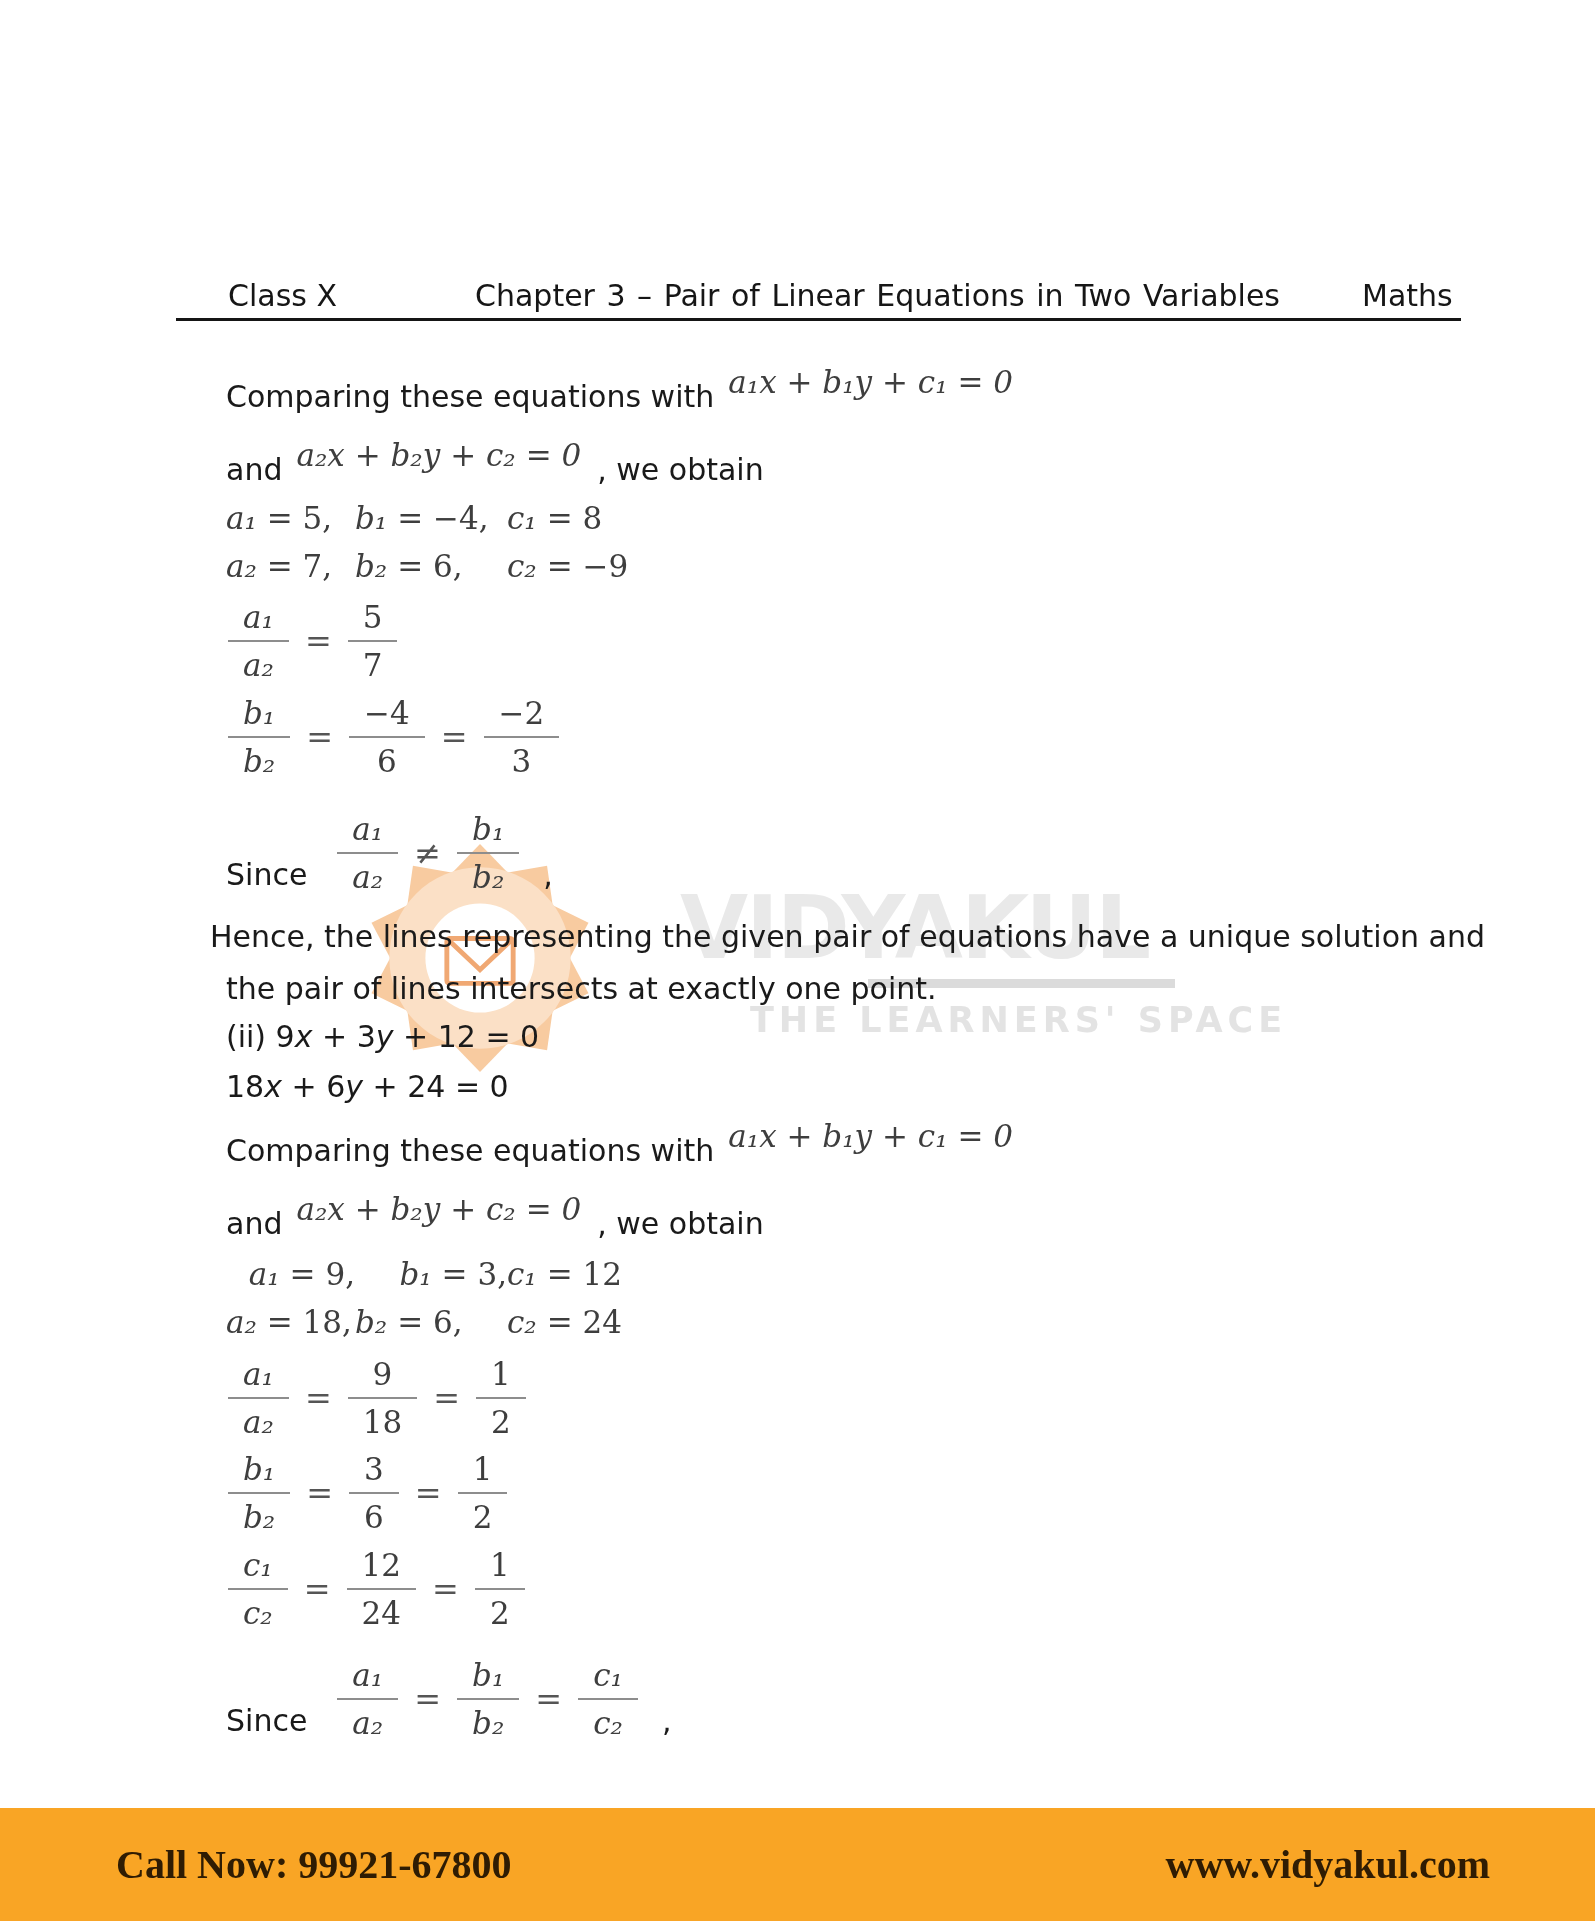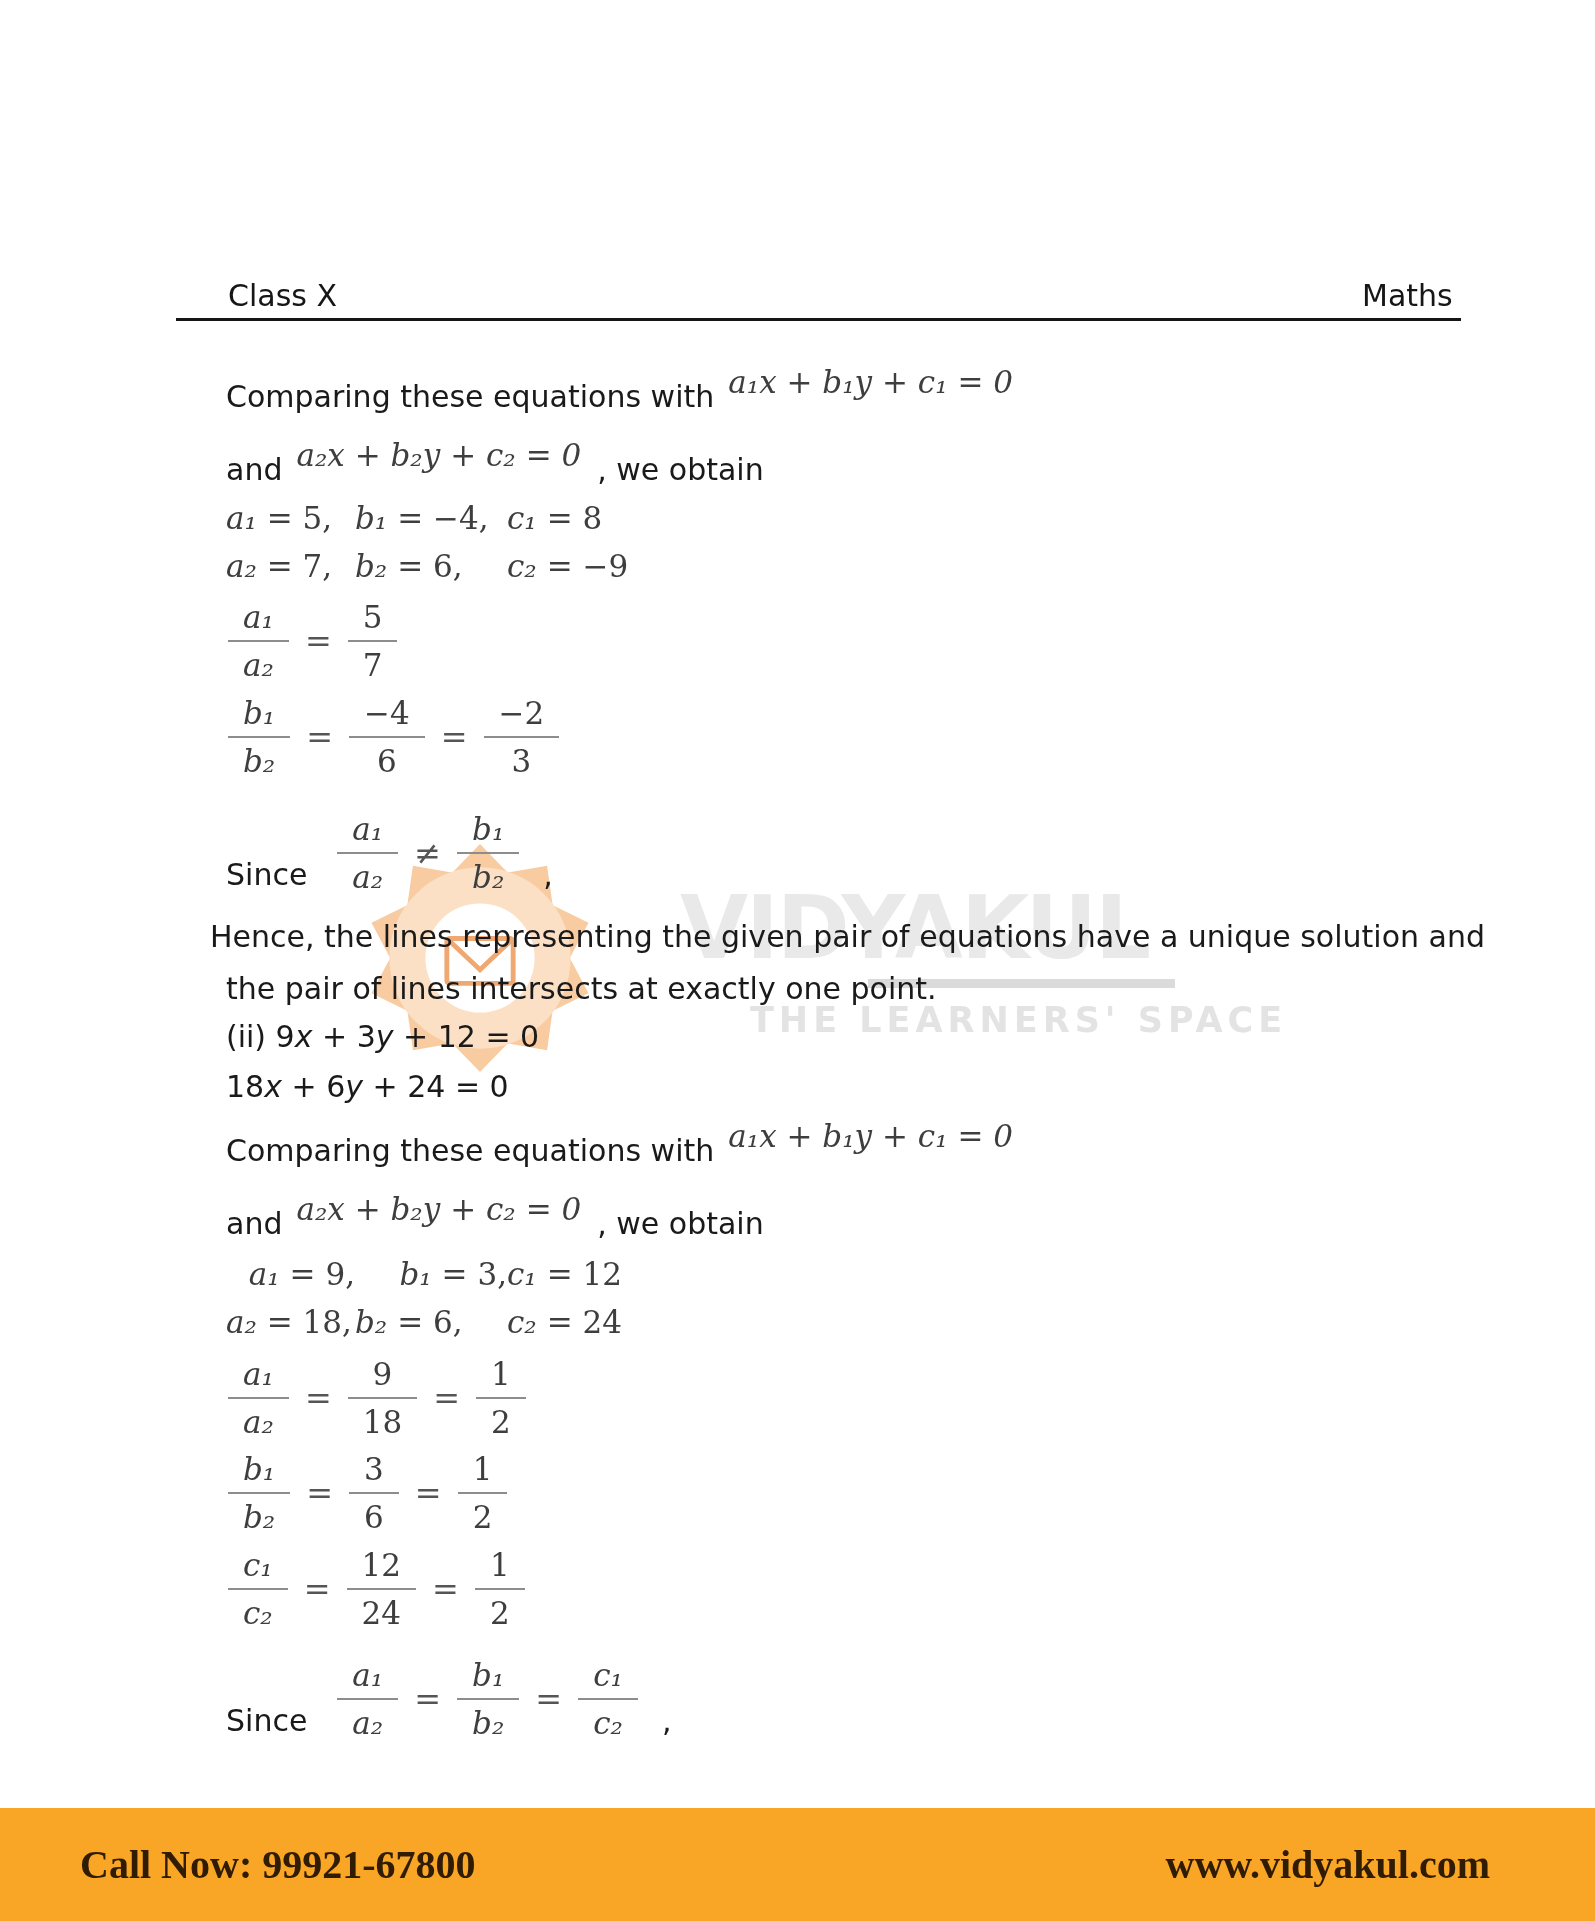--- a/index.html
+++ b/index.html
@@ -49,21 +49,21 @@
   .vfrac .fn,.vfrac .fd{font-style:italic;}
   .rel{font-family:"DejaVu Serif",serif;font-size:32px;color:#555555;}
   .sinceword{font-size:30px;color:#1a1a1a;margin-right:14px;}
   .scomma{font-size:30px;color:#1a1a1a;margin-left:8px;}
   .since{align-items:flex-end;}
   .since .fgroup{position:relative;top:4px;}
   
   #footer{
     position:absolute;left:0;top:1808px;width:1595px;height:113px;background:#f9a525;
     display:flex;align-items:center;justify-content:space-between;
-    padding:0 105px 0 80px;box-sizing:border-box;
+    padding:0 105px 0 116px;box-sizing:border-box;
   }
   .ftext{font-family:"Liberation Serif",serif;font-weight:bold;font-size:40px;color:#2f1c03;white-space:nowrap;}
 </style>
 </head>
 <body>
 
 <div id="page">
 
   <div id="wm">
     <svg id="wm-gear" width="234" height="234" viewBox="0 0 240 240">
@@ -87,20 +87,21 @@
           <path d="M -34 -20 L 0 12 L 34 -20"></path>
         </g>
       </g>
     </svg>
     <div id="wm-brand">VIDYAKUL</div>
     <div id="wm-bar"></div>
     <div id="wm-tagline">THE LEARNERS' SPACE</div>
   </div>
 
   <div class="hitem" id="h-left">Class X</div>
+  <div class="hitem" id="h-center">Chapter 3 – Pair of Linear Equations in Two Variables</div>
   <div class="hitem" id="h-right">Maths</div>
   <div id="h-rule"></div>
 
   <div id="content">
 
     <div class="l" style="left:226px;top:377px;">
       <span>Comparing these equations with</span><span class="m raise mspace">a₁x + b₁y + c₁ = 0</span>
     </div>
     <div class="l" style="left:226px;top:450px;">
       <span>and</span><span class="m raise mspace">a₂x + b₂y + c₂ = 0</span><span class="pspace">, we obtain</span>

